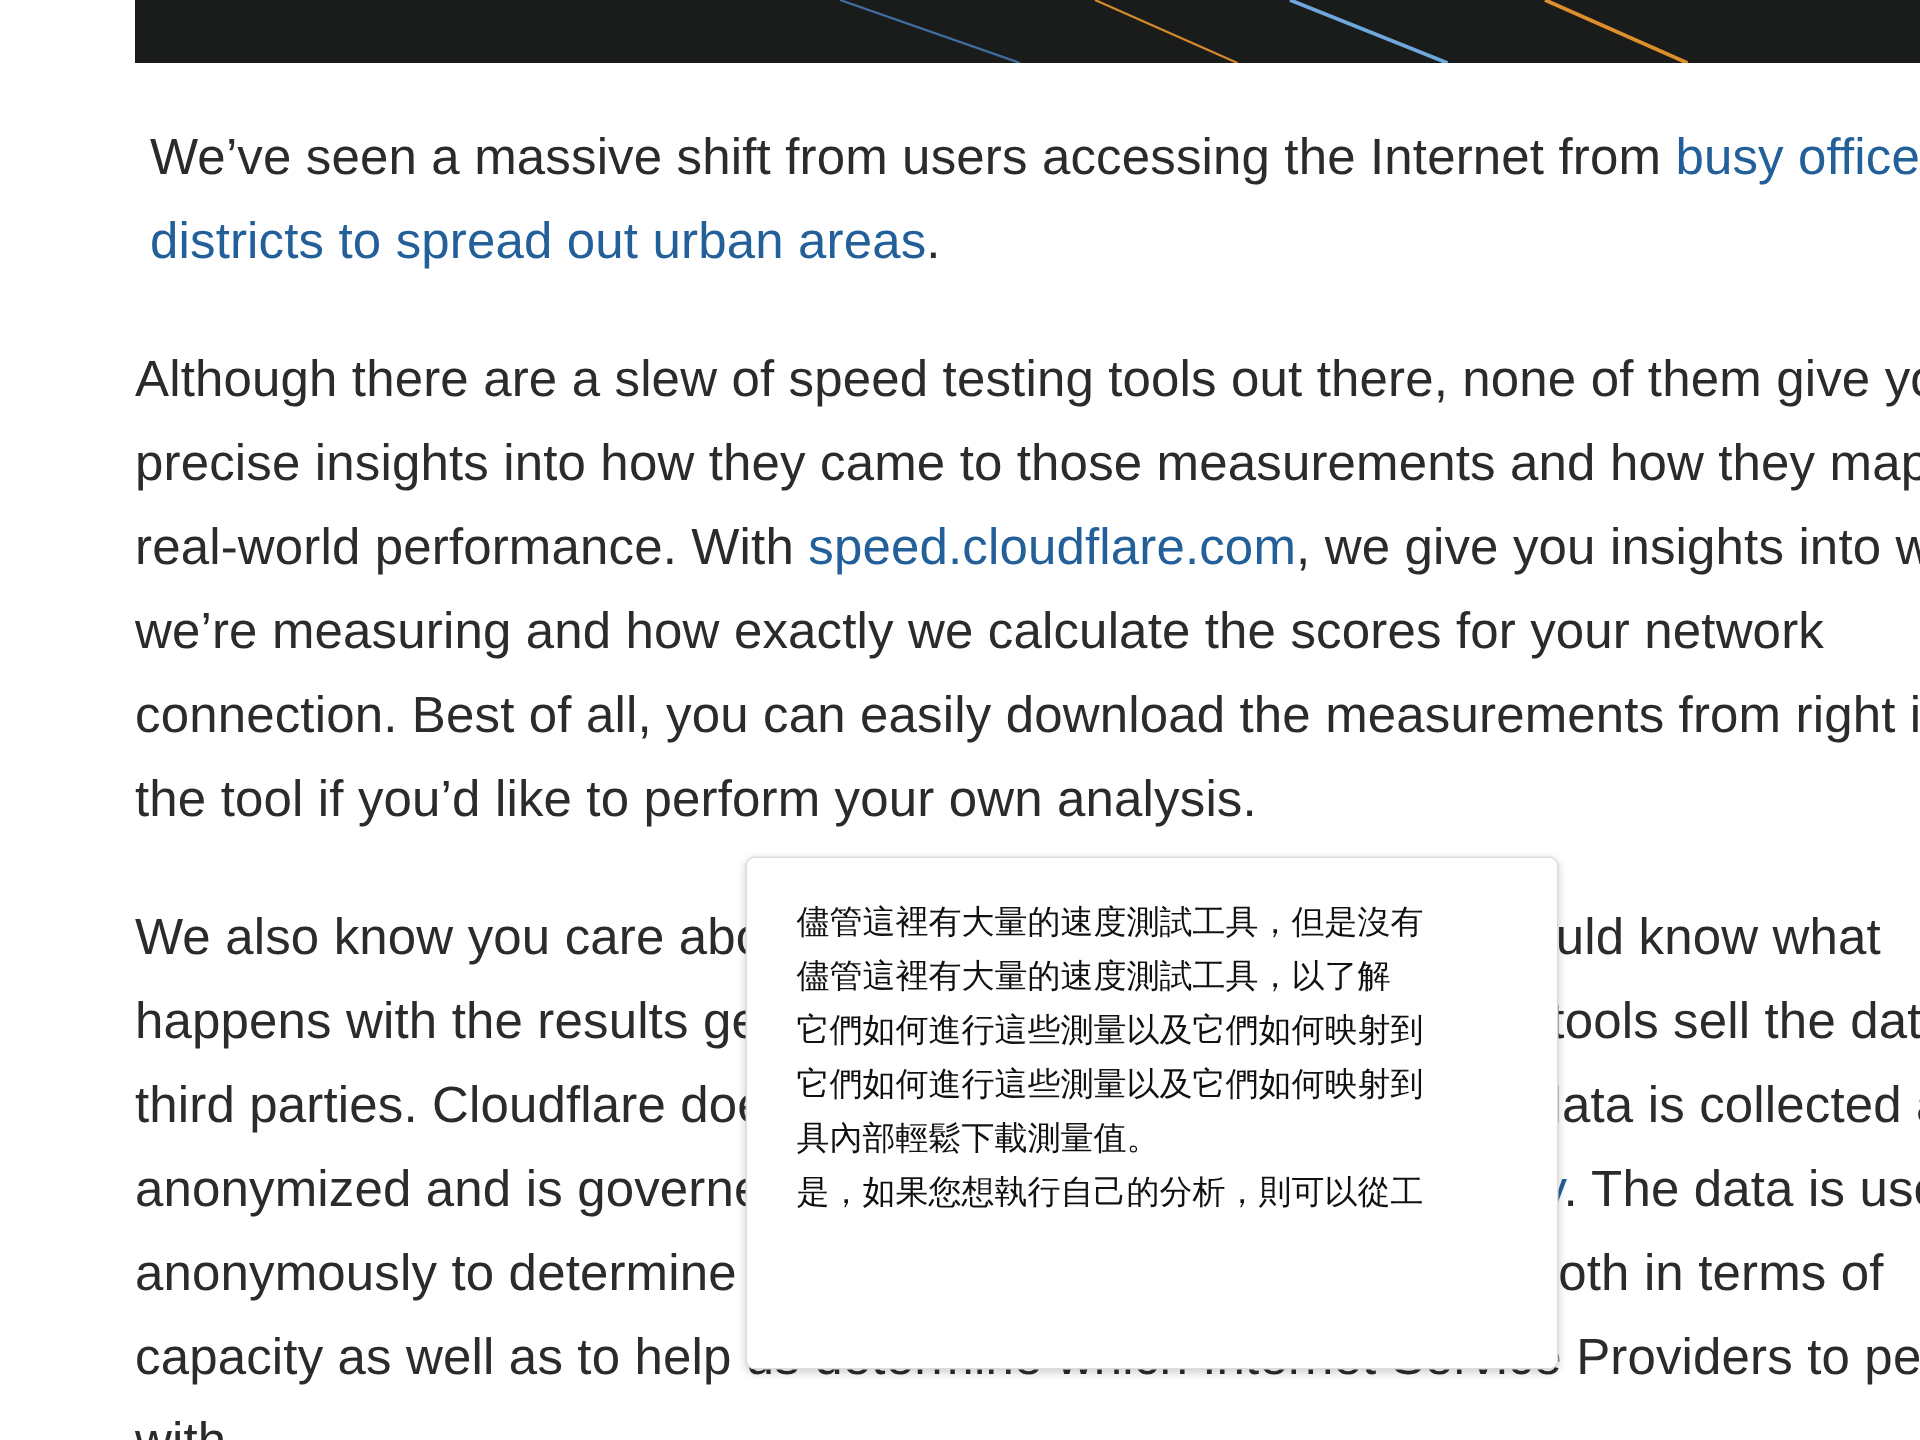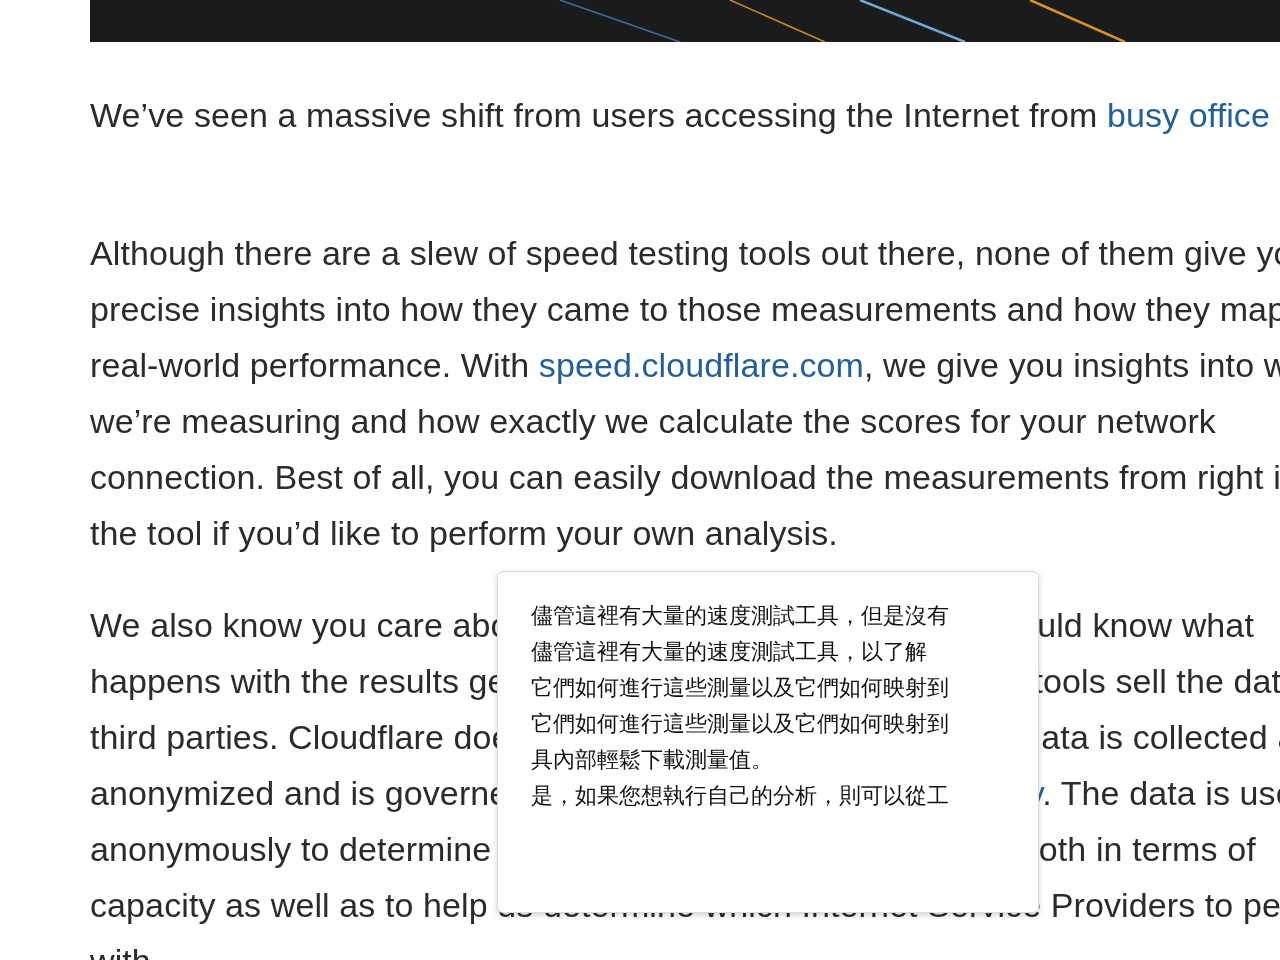--- a/index.html
+++ b/index.html
@@ -44,23 +44,26 @@
   <svg width="1190" height="42" viewBox="0 0 1190 42">
     <line x1="470" y1="0" x2="590" y2="42" stroke="#3f6f9e" stroke-width="1.5"></line>
     <line x1="640" y1="0" x2="735" y2="42" stroke="#d4892a" stroke-width="1.5"></line>
     <line x1="770" y1="0" x2="875" y2="42" stroke="#6fa9dc" stroke-width="2.5"></line>
     <line x1="940" y1="0" x2="1035" y2="42" stroke="#dd8f2c" stroke-width="2.5"></line>
   </svg>
 </div>
 
 <div class="article">
 
-  <div class="para" style="top:87px;">
+  <div class="para" style="top:77px;margin-left:10px;">
     <span class="line">
       <span>We’ve seen a massive shift from users accessing the Internet from </span><a class="link">busy office</a>
+    </span>
+    <span class="line">
+      <a class="link">districts to spread out urban areas</a><span>.</span>
     </span>
   </div>
 
   <div class="para" style="top:225px;">
     <span class="line">Although there are a slew of speed testing tools out there, none of them give you</span>
     <span class="line">precise insights into how they came to those measurements and how they map to</span>
     <span class="line">
       <span>real-world performance. With </span><a class="link">speed.cloudflare.com</a><span>, we give you insights into what</span>
     </span>
     <span class="line">we’re measuring and how exactly we calculate the scores for your network</span>

